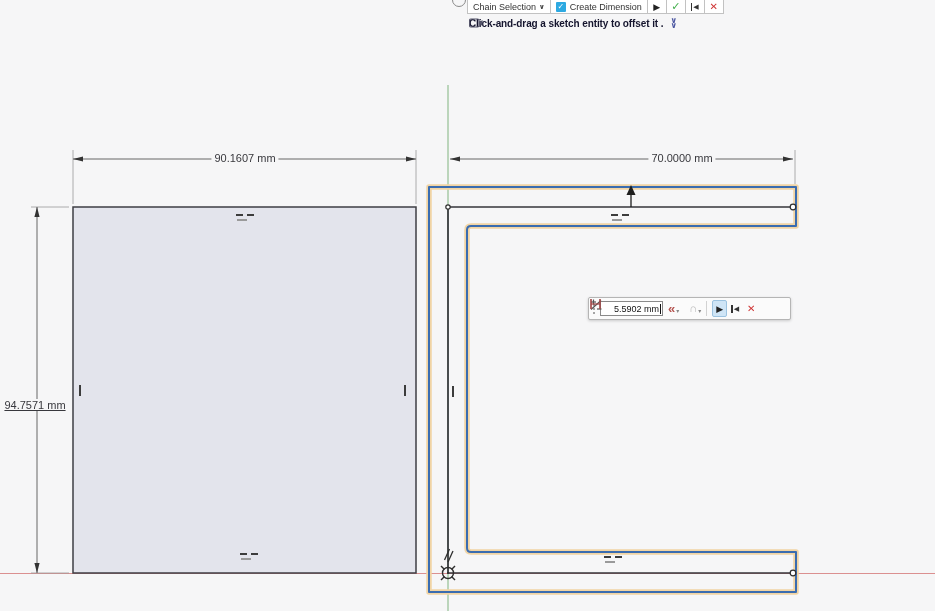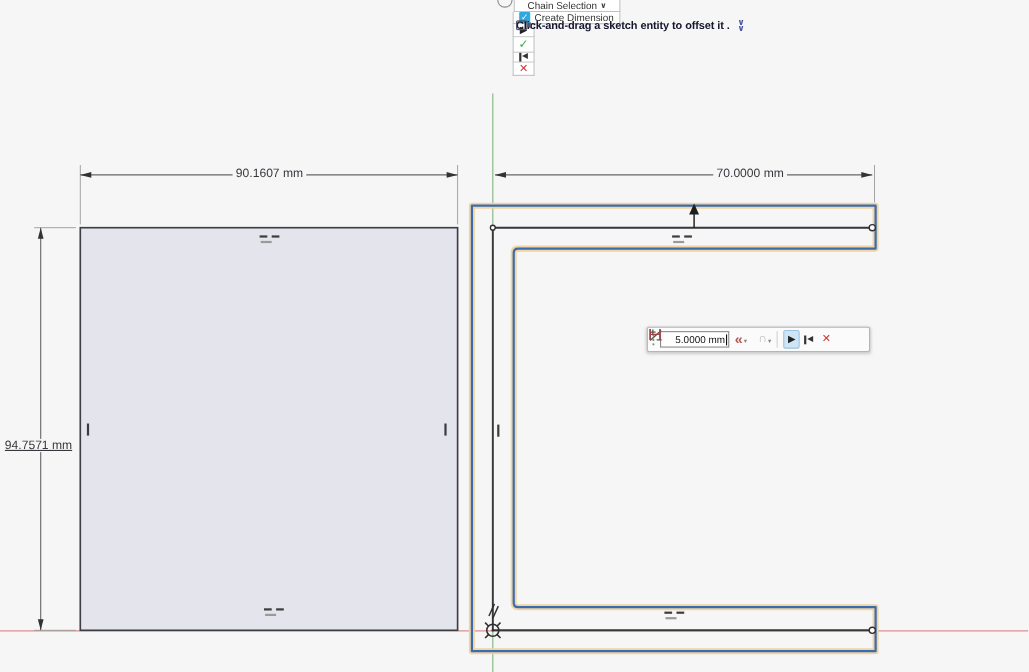--- a/index.html
+++ b/index.html
@@ -5,21 +5,21 @@
   html,body{margin:0;padding:0;background:#f6f6f7;}
   .screen{
     position:relative;width:935px;height:611px;overflow:hidden;
     background:#f6f6f7;
     font-family:"Liberation Sans","DejaVu Sans",sans-serif;
     color:#222;
   }
   svg{position:absolute;left:0;top:0;}
 
   
-  .top-toolbar{position:absolute;left:467px;top:0;display:flex;height:14px;flex-direction:column;}
+  .top-toolbar{position:absolute;left:467px;top:0;display:flex;height:14px;}
   .tb-cell{
     background:#fff;border:1px solid #c2c2c2;border-top:none;
     display:flex;align-items:center;justify-content:center;
     font-size:9px;color:#333;margin-left:-1px;box-sizing:border-box;
     padding:0 5px;white-space:nowrap;
   }
   .tb-cell:first-child{margin-left:0;}
   .tb-btn{width:20px;padding:0;}
   .chev{font-size:7px;margin-left:3px;color:#444;font-weight:bold;}
   .checkbox{
@@ -229,21 +229,21 @@
       </span>
 
     <svg width="14" height="14">
       <line x1="2" y1="11.5" x2="12" y2="2.5" stroke="#555" stroke-width="1.2"></line>
       <line x1="2" y1="4" x2="7" y2="4" stroke="#555" stroke-width="1.2"></line>
       <line x1="4.5" y1="1.5" x2="4.5" y2="6.5" stroke="#555" stroke-width="1.2"></line>
       <line x1="8" y1="11" x2="12.5" y2="11" stroke="#555" stroke-width="1.2"></line>
     </svg>
 
     <span class="field">
-      <span>5.0000 mm</span>
+      <span>5.5902 mm</span>
       <span class="caret"></span>
     </span>
 
     <span class="dlg-icon">
       <span class="corner-chev">«</span>
       <span class="mini-drop">▾</span>
     </span>
 
     <span class="dlg-icon">
       <svg width="13" height="12">

